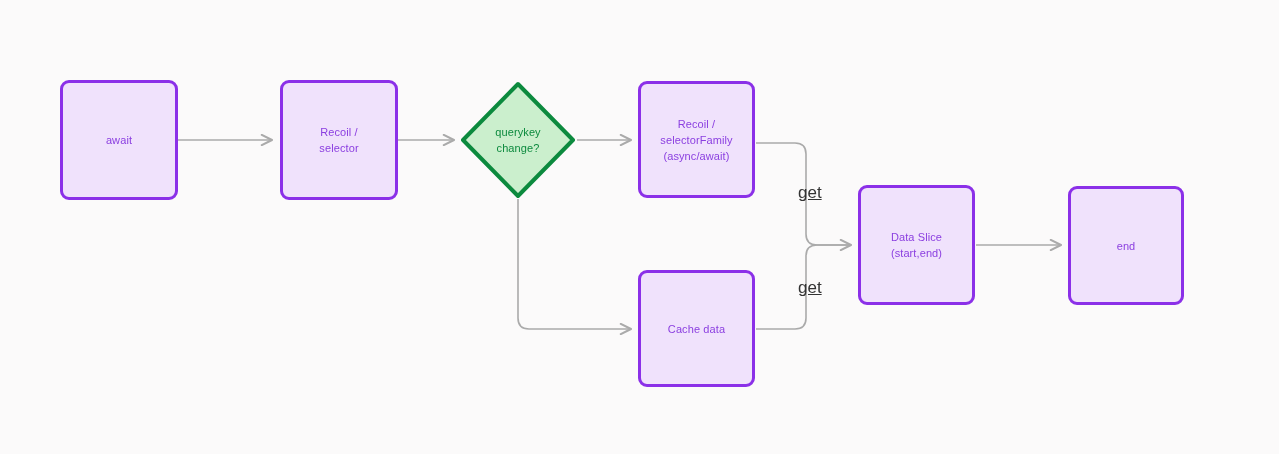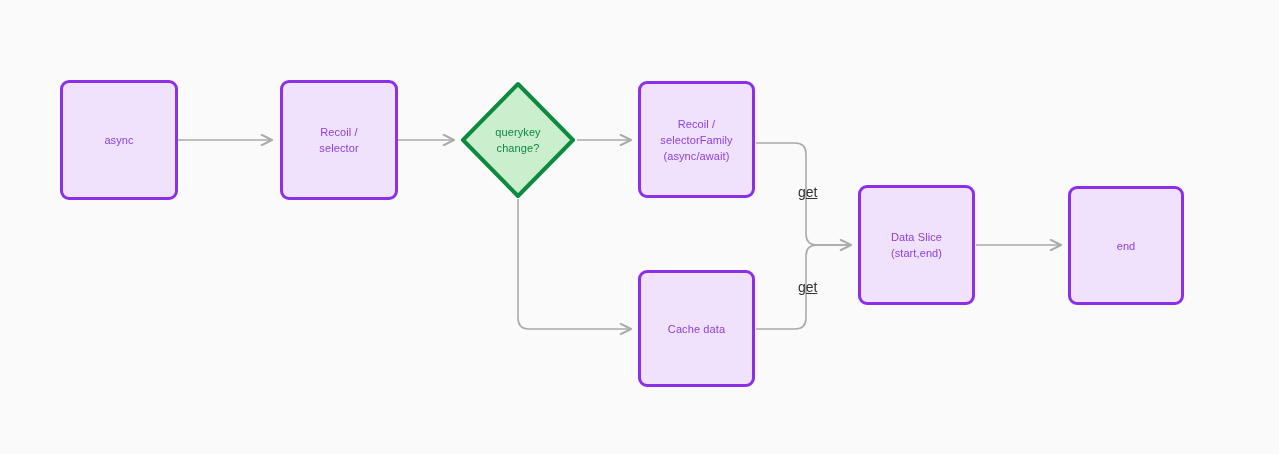--- a/index.html
+++ b/index.html
@@ -58,21 +58,21 @@
     position: relative;
     color: #0c8a3e;
     font-size: 11px;
     line-height: 16px;
     letter-spacing: 0.1px;
     z-index: 2;
   }
   .edge-label {
     position: absolute;
     color: #333333;
-    font-size: 14px;
+    font-size: 17px;
     line-height: 13px;
     white-space: nowrap;
     text-decoration: underline;
   }
 </style>
 </head>
 <body>
 
 <div id="canvas">
 
@@ -92,21 +92,21 @@
     <path d="M 518 199 L 518 318 Q 518 329 529 329 L 631 329" fill="none" stroke="#aaaaaa" stroke-width="1.6" marker-end="url(#arrowOpen)"></path>
 
     <path d="M 756 143 L 795 143 Q 806 143 806 154 L 806 234 Q 806 245 817 245 L 851 245" fill="none" stroke="#aaaaaa" stroke-width="1.6" marker-end="url(#arrowOpen)"></path>
 
     <path d="M 756 329 L 795 329 Q 806 329 806 318 L 806 256 Q 806 245 817 245 L 851 245" fill="none" stroke="#aaaaaa" stroke-width="1.6"></path>
 
     <path d="M 976 245 L 1061 245" fill="none" stroke="#aaaaaa" stroke-width="1.6" marker-end="url(#arrowOpen)"></path>
   </svg>
 
   <div class="node node-box" style="left:60px; top:80px; width:118px; height:120px;">
-    <span class="node-label">async</span>
+    <span class="node-label">await</span>
   </div>
 
   <div class="node node-box" style="left:280px; top:80px; width:118px; height:120px;">
     <span class="node-label">Recoil /<br>selector</span>
   </div>
 
   <div class="node node-diamond" style="left:460px; top:81px; width:116px; height:118px;align-items:center;">
     <svg class="diamond-shape" viewBox="0 0 116 118" xmlns="http://www.w3.org/2000/svg">
       <polygon points="58,3 113,59 58,115 3,59" fill="#cbefcd" stroke="#0c8a3e" stroke-width="4" stroke-linejoin="round"></polygon>
     </svg>

